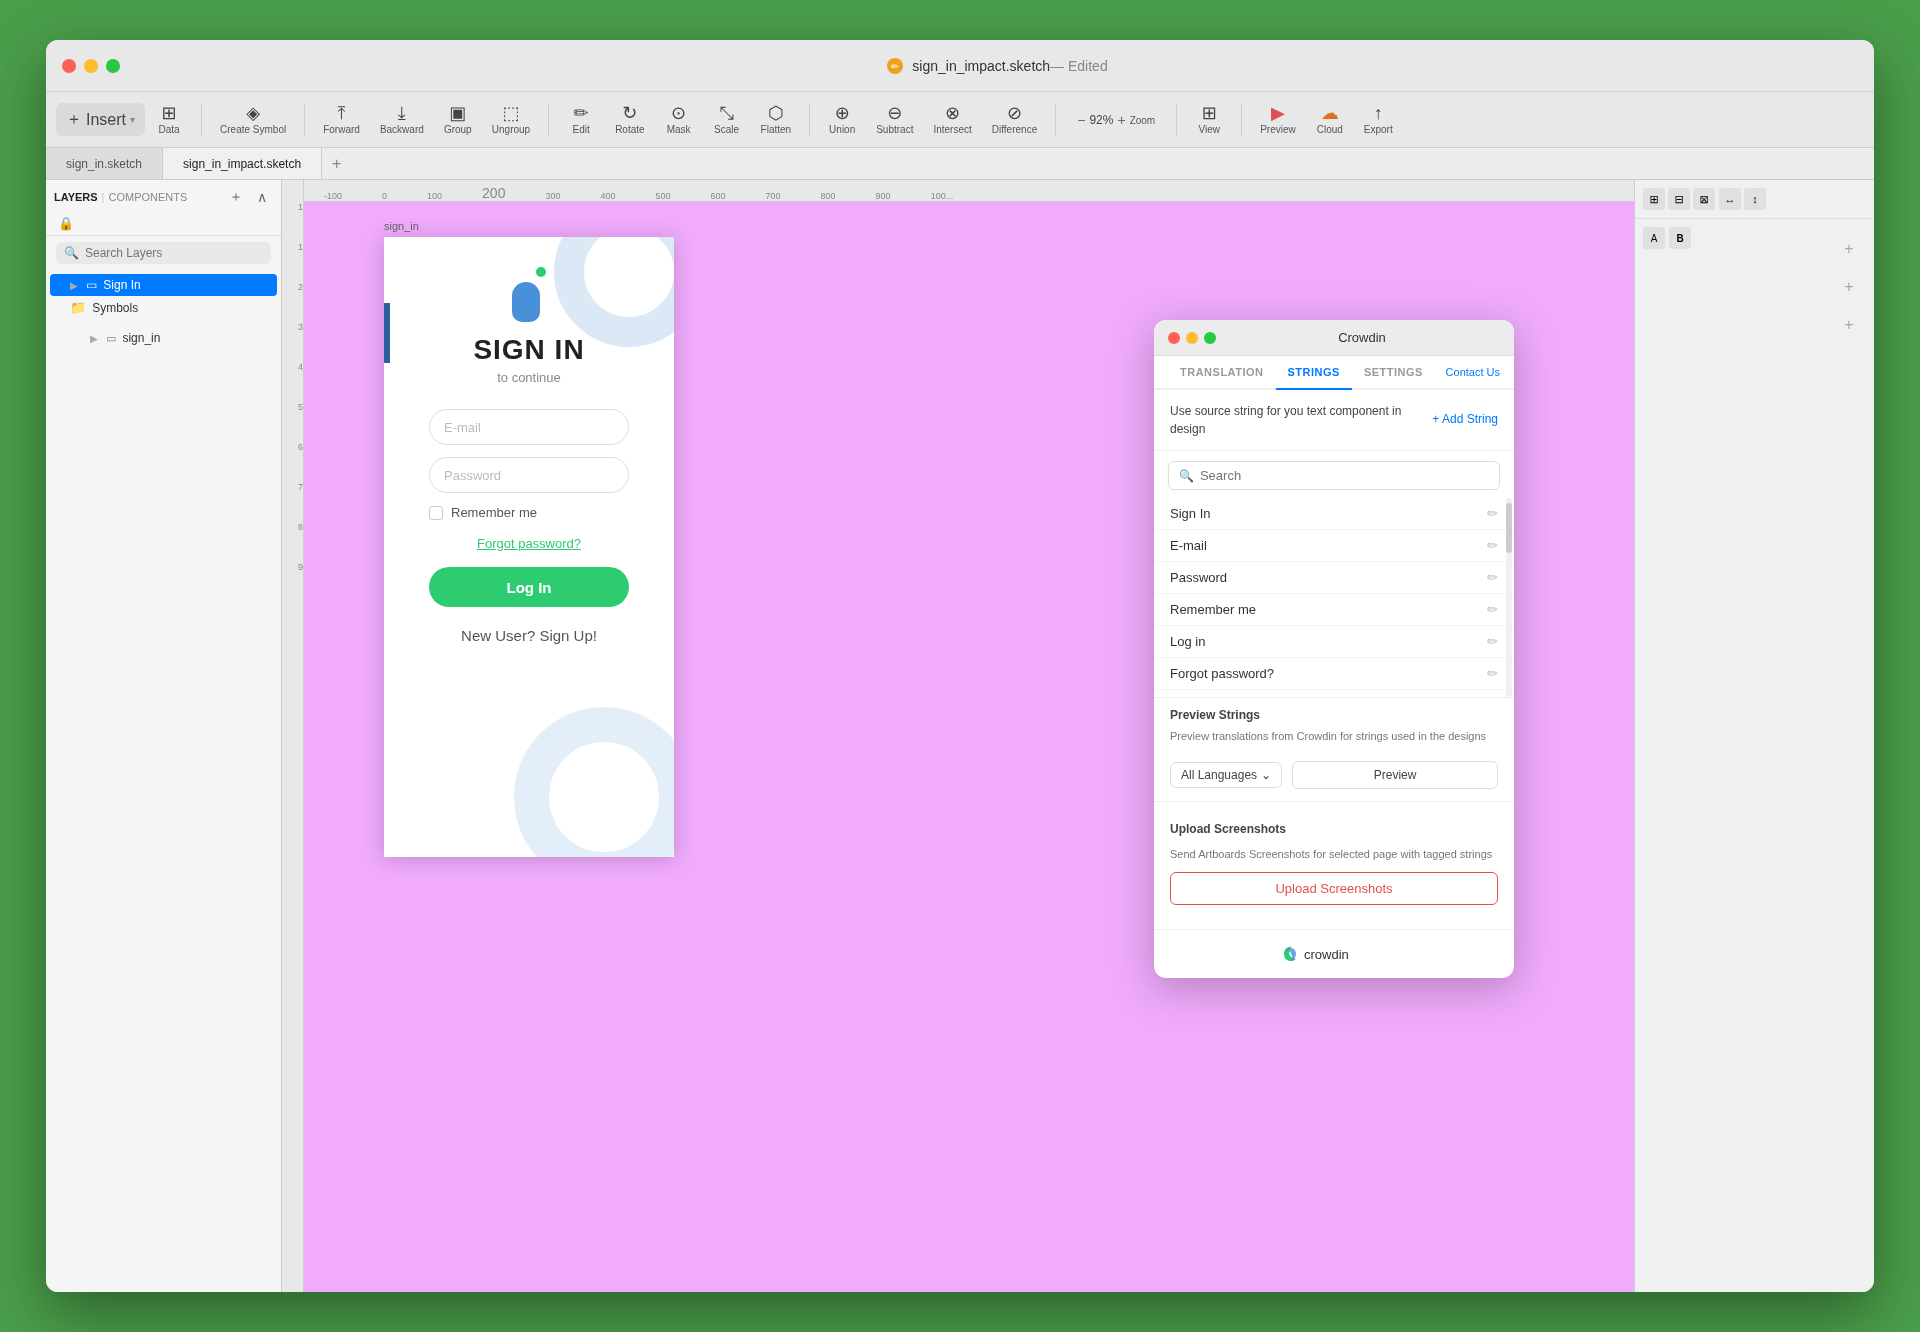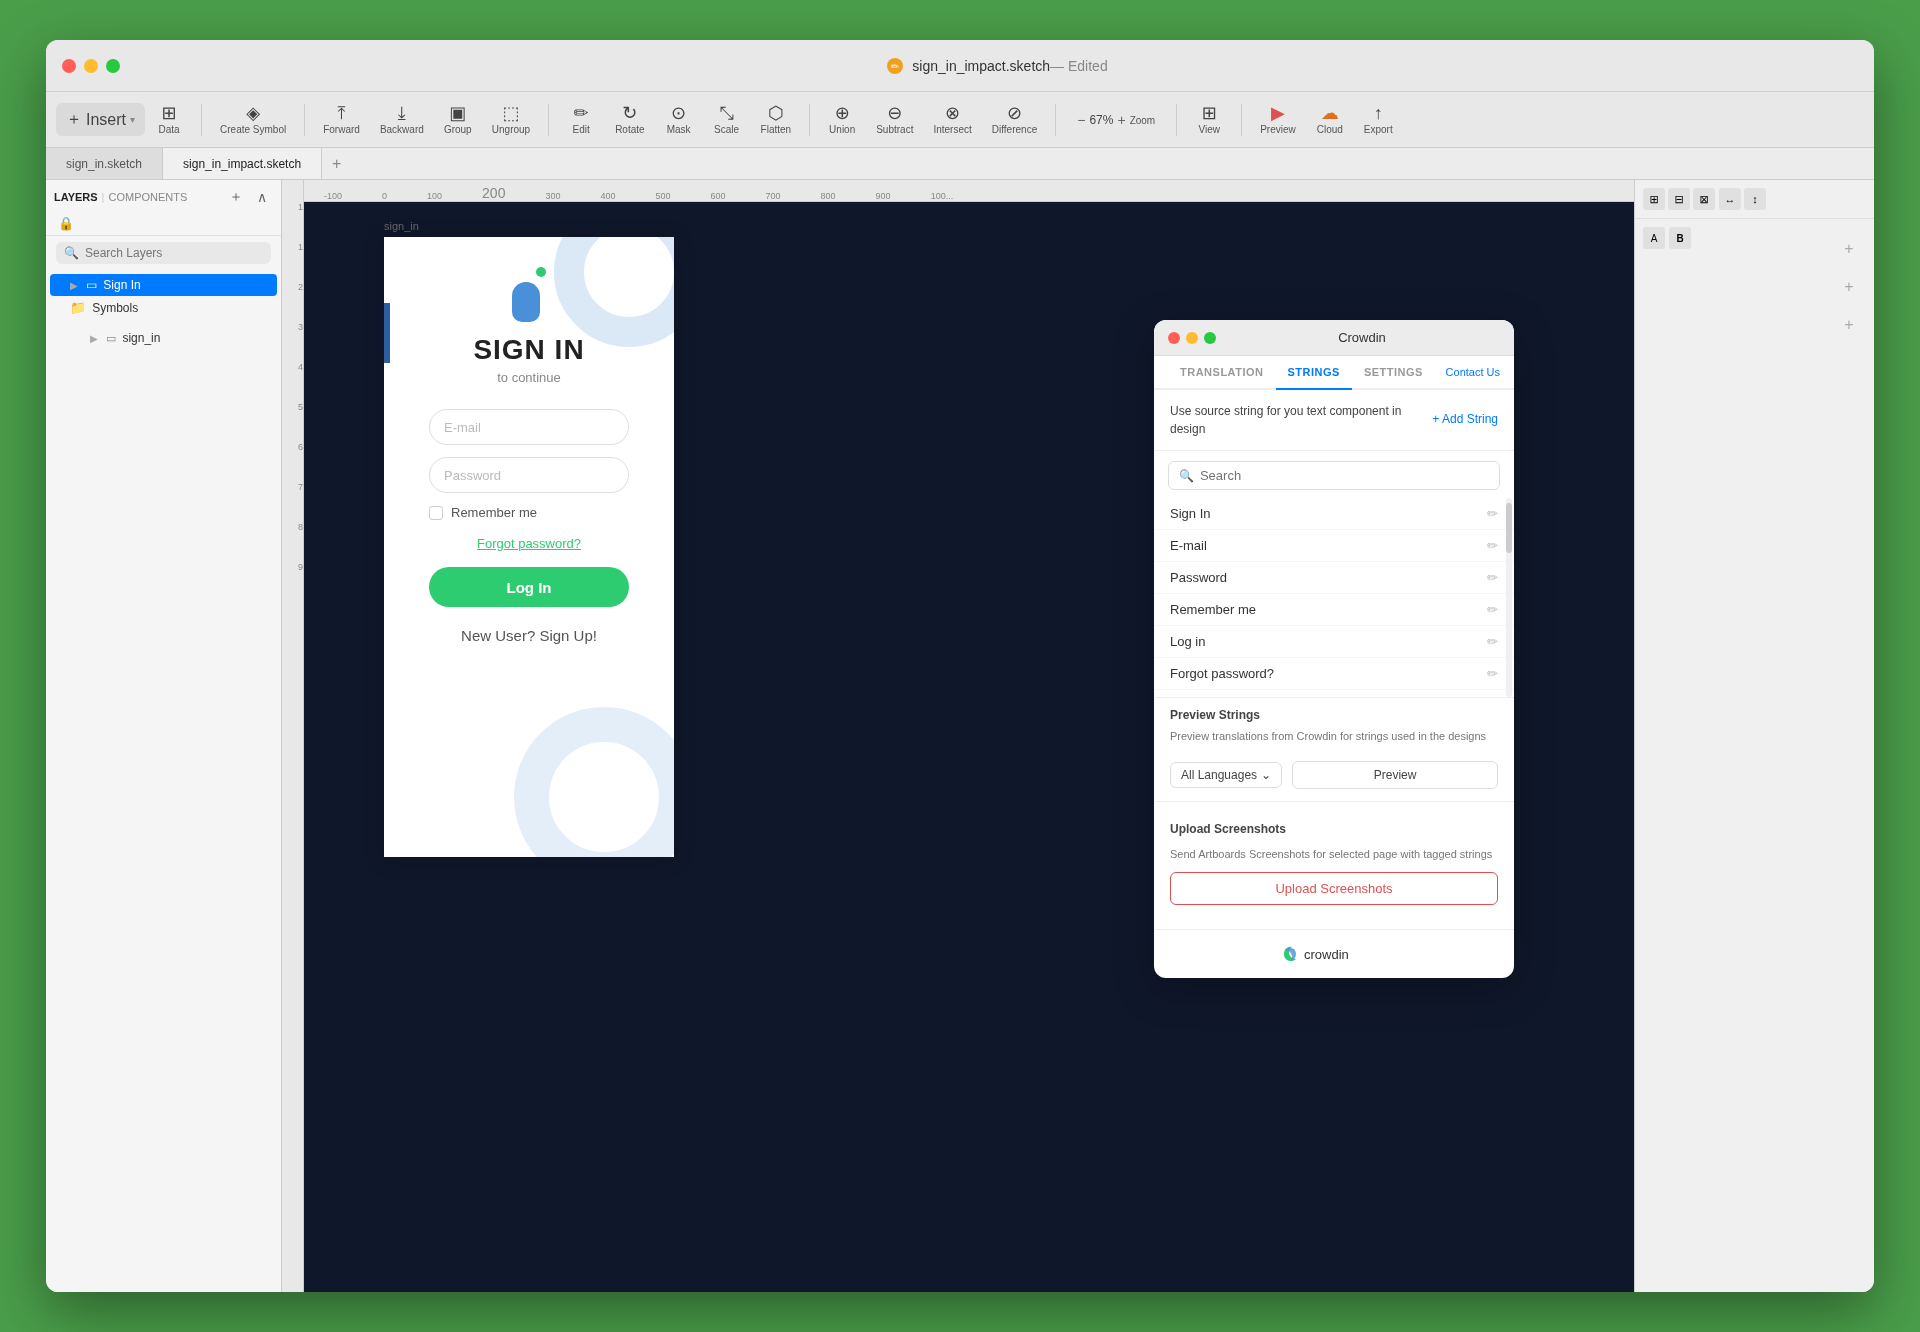--- a/index.html
+++ b/index.html
@@ -215,21 +215,21 @@
     }
     .layer-item .layer-icon { font-size: 13px; color: #888; }
     .layer-item .expand-arrow {
       font-size: 10px;
       color: #aaa;
       width: 10px;
     }
     
     .canvas-area {
       flex: 1;
-      background: #0f172a;
+      background: #f0abfc;
       position: relative;
       overflow: hidden;
     }
     .ruler-h {
       position: absolute;
       top: 0; left: 0; right: 0;
       height: 22px;
       background: #e8e8e8;
       border-bottom: 1px solid #ccc;
       display: flex;
@@ -650,21 +650,21 @@
       <span class="btn-label">Intersect</span>
     </div>
     <div class="toolbar-btn">
       <span class="btn-icon">⊘</span>
       <span class="btn-label">Difference</span>
     </div>
     <div class="toolbar-separator"></div>
 
     <div class="toolbar-btn" style="flex-direction:row;gap:4px;min-width:100px">
       <span style="font-size:14px;color:#666">−</span>
-      <span style="font-size:12px;color:#444">67%</span>
+      <span style="font-size:12px;color:#444">92%</span>
       <span style="font-size:14px;color:#666">+</span>
       <span class="btn-label">Zoom</span>
     </div>
     <div class="toolbar-separator"></div>
 
     <div class="toolbar-btn">
       <span class="btn-icon">⊞</span>
       <span class="btn-label">View</span>
     </div>
     <div class="toolbar-separator"></div>

